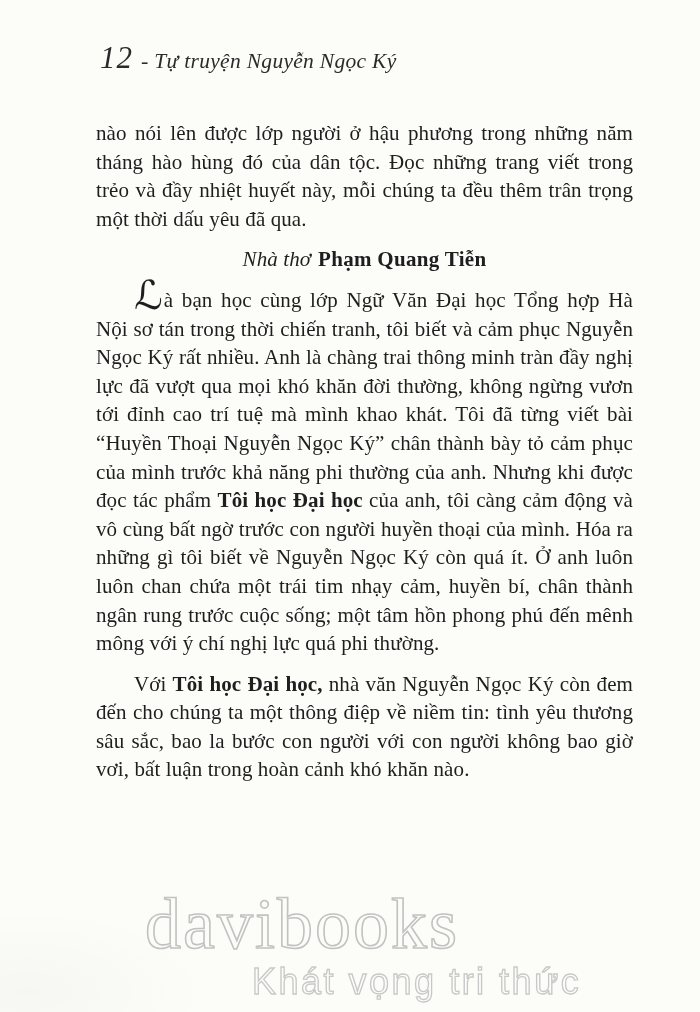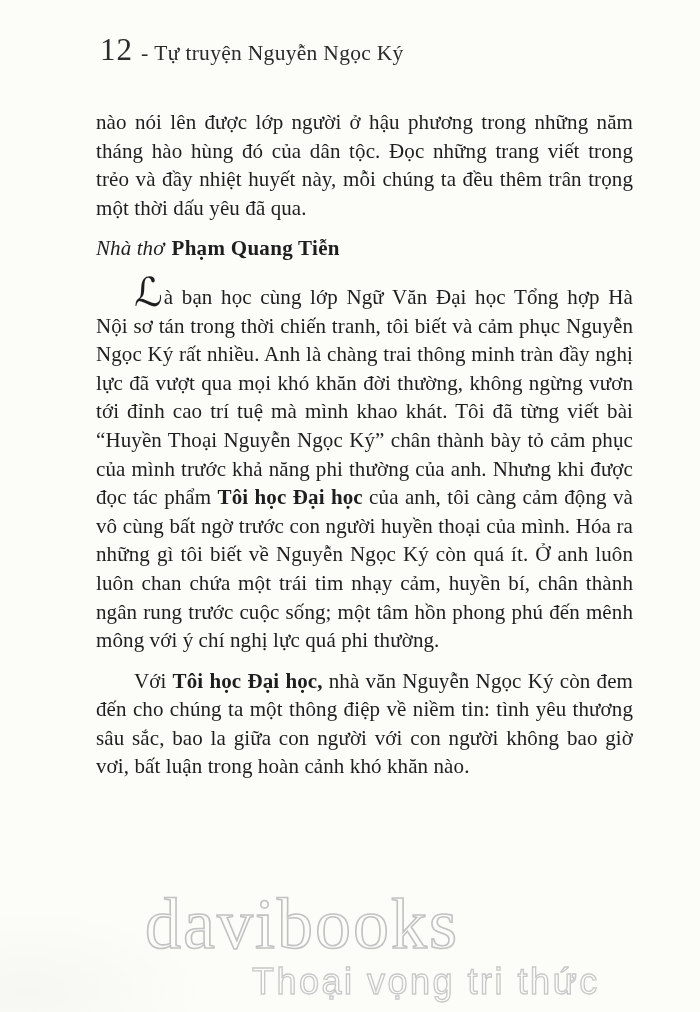--- a/index.html
+++ b/index.html
@@ -14,56 +14,57 @@
     background:
       radial-gradient(ellipse 260px 120px at 4% 98%, rgba(0,0,0,0.025), rgba(0,0,0,0) 70%),
       #fcfcf9;
     overflow: hidden;
     font-family: "Liberation Serif", "DejaVu Serif", serif;
     color: #1e1e1e;
   }
   
   .header {
     position: absolute;
-    top: 32px;
+    top: 40px;
     left: 100px;
+    font-style: italic;
     color: #2b2b2b;
     white-space: nowrap;
   }
   .page-num { font-size: 31px; letter-spacing: 1px; }
   .header-sep { font-size: 22px; margin: 0 6px 0 8px; }
   .book-title { font-size: 21.5px; letter-spacing: 0.3px; }
 
   
   .body-col {
     position: absolute;
     top: 108px;
     left: 96px;
     width: 537px;
     font-size: 21px;
     line-height: 28.6px;
     text-align: justify;
     letter-spacing: 0.1px;
   }
-  .para { margin: 0 0 12px 0; }
+  .para { margin: 11px 0 12px 0; }
   .para.indent { text-indent: 38px; }
   .bold-italic { font-weight: bold; }
   .drop-cap {
     font-size: 40px;
     line-height: 0;
     font-style: italic;
     font-family: "DejaVu Serif", "DejaVu Sans", serif;
     letter-spacing: 0;
     padding-right: 1px;
     position: relative;
     top: 2px;
   }
   .signature {
-    margin: 2px 0 20px 0;
-    text-align: left;
+    margin: 2px 0 12px 0;
+    text-align: center;
     font-size: 21px;
   }
   .sig-role { font-style: italic; }
   .sig-name { font-weight: bold; margin-left: 7px; letter-spacing: 0.3px; }
 
   
   .watermark-brand {
     position: absolute;
     left: 145px;
     top: 888px;
@@ -89,30 +90,30 @@
     white-space: nowrap;
     pointer-events: none;
   }
 </style>
 </head>
 <body>
 
 <div class="page">
 
   <div class="watermark-brand">davibooks</div>
-  <div class="watermark-tagline">Thoại vọng tri thức</div>
+  <div class="watermark-tagline">Khát vọng tri thức</div>
 
   <div class="header">
     <span class="page-num">12</span><span class="header-sep">-</span><span class="book-title">Tự truyện Nguyễn Ngọc Ký</span>
   </div>
 
   <div class="body-col">
     <p class="para"><span>nào nói lên được lớp người ở hậu phương trong những năm tháng hào hùng đó của dân tộc. Đọc những trang viết trong trẻo và đầy nhiệt huyết này, mỗi chúng ta đều thêm trân trọng một thời dấu yêu đã qua.</span></p>
 
     <div class="signature">
       <span class="sig-role">Nhà thơ</span><span class="sig-name">Phạm Quang Tiễn</span>
     </div>
 
     <p class="para indent"><span class="drop-cap">ℒ</span><span>à bạn học cùng lớp Ngữ Văn Đại học Tổng hợp Hà Nội sơ tán trong thời chiến tranh, tôi biết và cảm phục Nguyễn Ngọc Ký rất nhiều. Anh là chàng trai thông minh tràn đầy nghị lực đã vượt qua mọi khó khăn đời thường, không ngừng vươn tới đỉnh cao trí tuệ mà mình khao khát. Tôi đã từng viết bài “Huyền Thoại Nguyễn Ngọc Ký” chân thành bày tỏ cảm phục của mình trước khả năng phi thường của anh. Nhưng khi được đọc tác phẩm </span><span class="bold-italic">Tôi học Đại học</span><span> của anh,  tôi càng cảm động và vô cùng bất ngờ trước con người huyền thoại của mình. Hóa ra những gì tôi biết về Nguyễn Ngọc Ký còn quá ít. Ở anh luôn luôn chan chứa một trái tim nhạy cảm, huyền bí, chân thành ngân rung trước cuộc sống; một tâm hồn phong phú đến mênh mông với ý chí nghị lực quá phi thường.</span></p>
-    <p class="para indent"><span>Với </span><span class="bold-italic">Tôi học Đại học,</span><span> nhà văn Nguyễn Ngọc Ký còn đem đến cho chúng ta một thông điệp về niềm tin: tình yêu thương sâu sắc, bao la giữa con người với con người không bao giờ vơi, bất luận trong hoàn cảnh khó khăn nào.</span></p>
+    <p class="para indent"><span>Với </span><span class="bold-italic">Tôi học Đại học,</span><span> nhà văn Nguyễn Ngọc Ký còn đem đến cho chúng ta một thông điệp về niềm tin: tình yêu thương sâu sắc, bao la bước con người với con người không bao giờ vơi, bất luận trong hoàn cảnh khó khăn nào.</span></p>
   </div>
 
 </div>
 
 </body></html>

